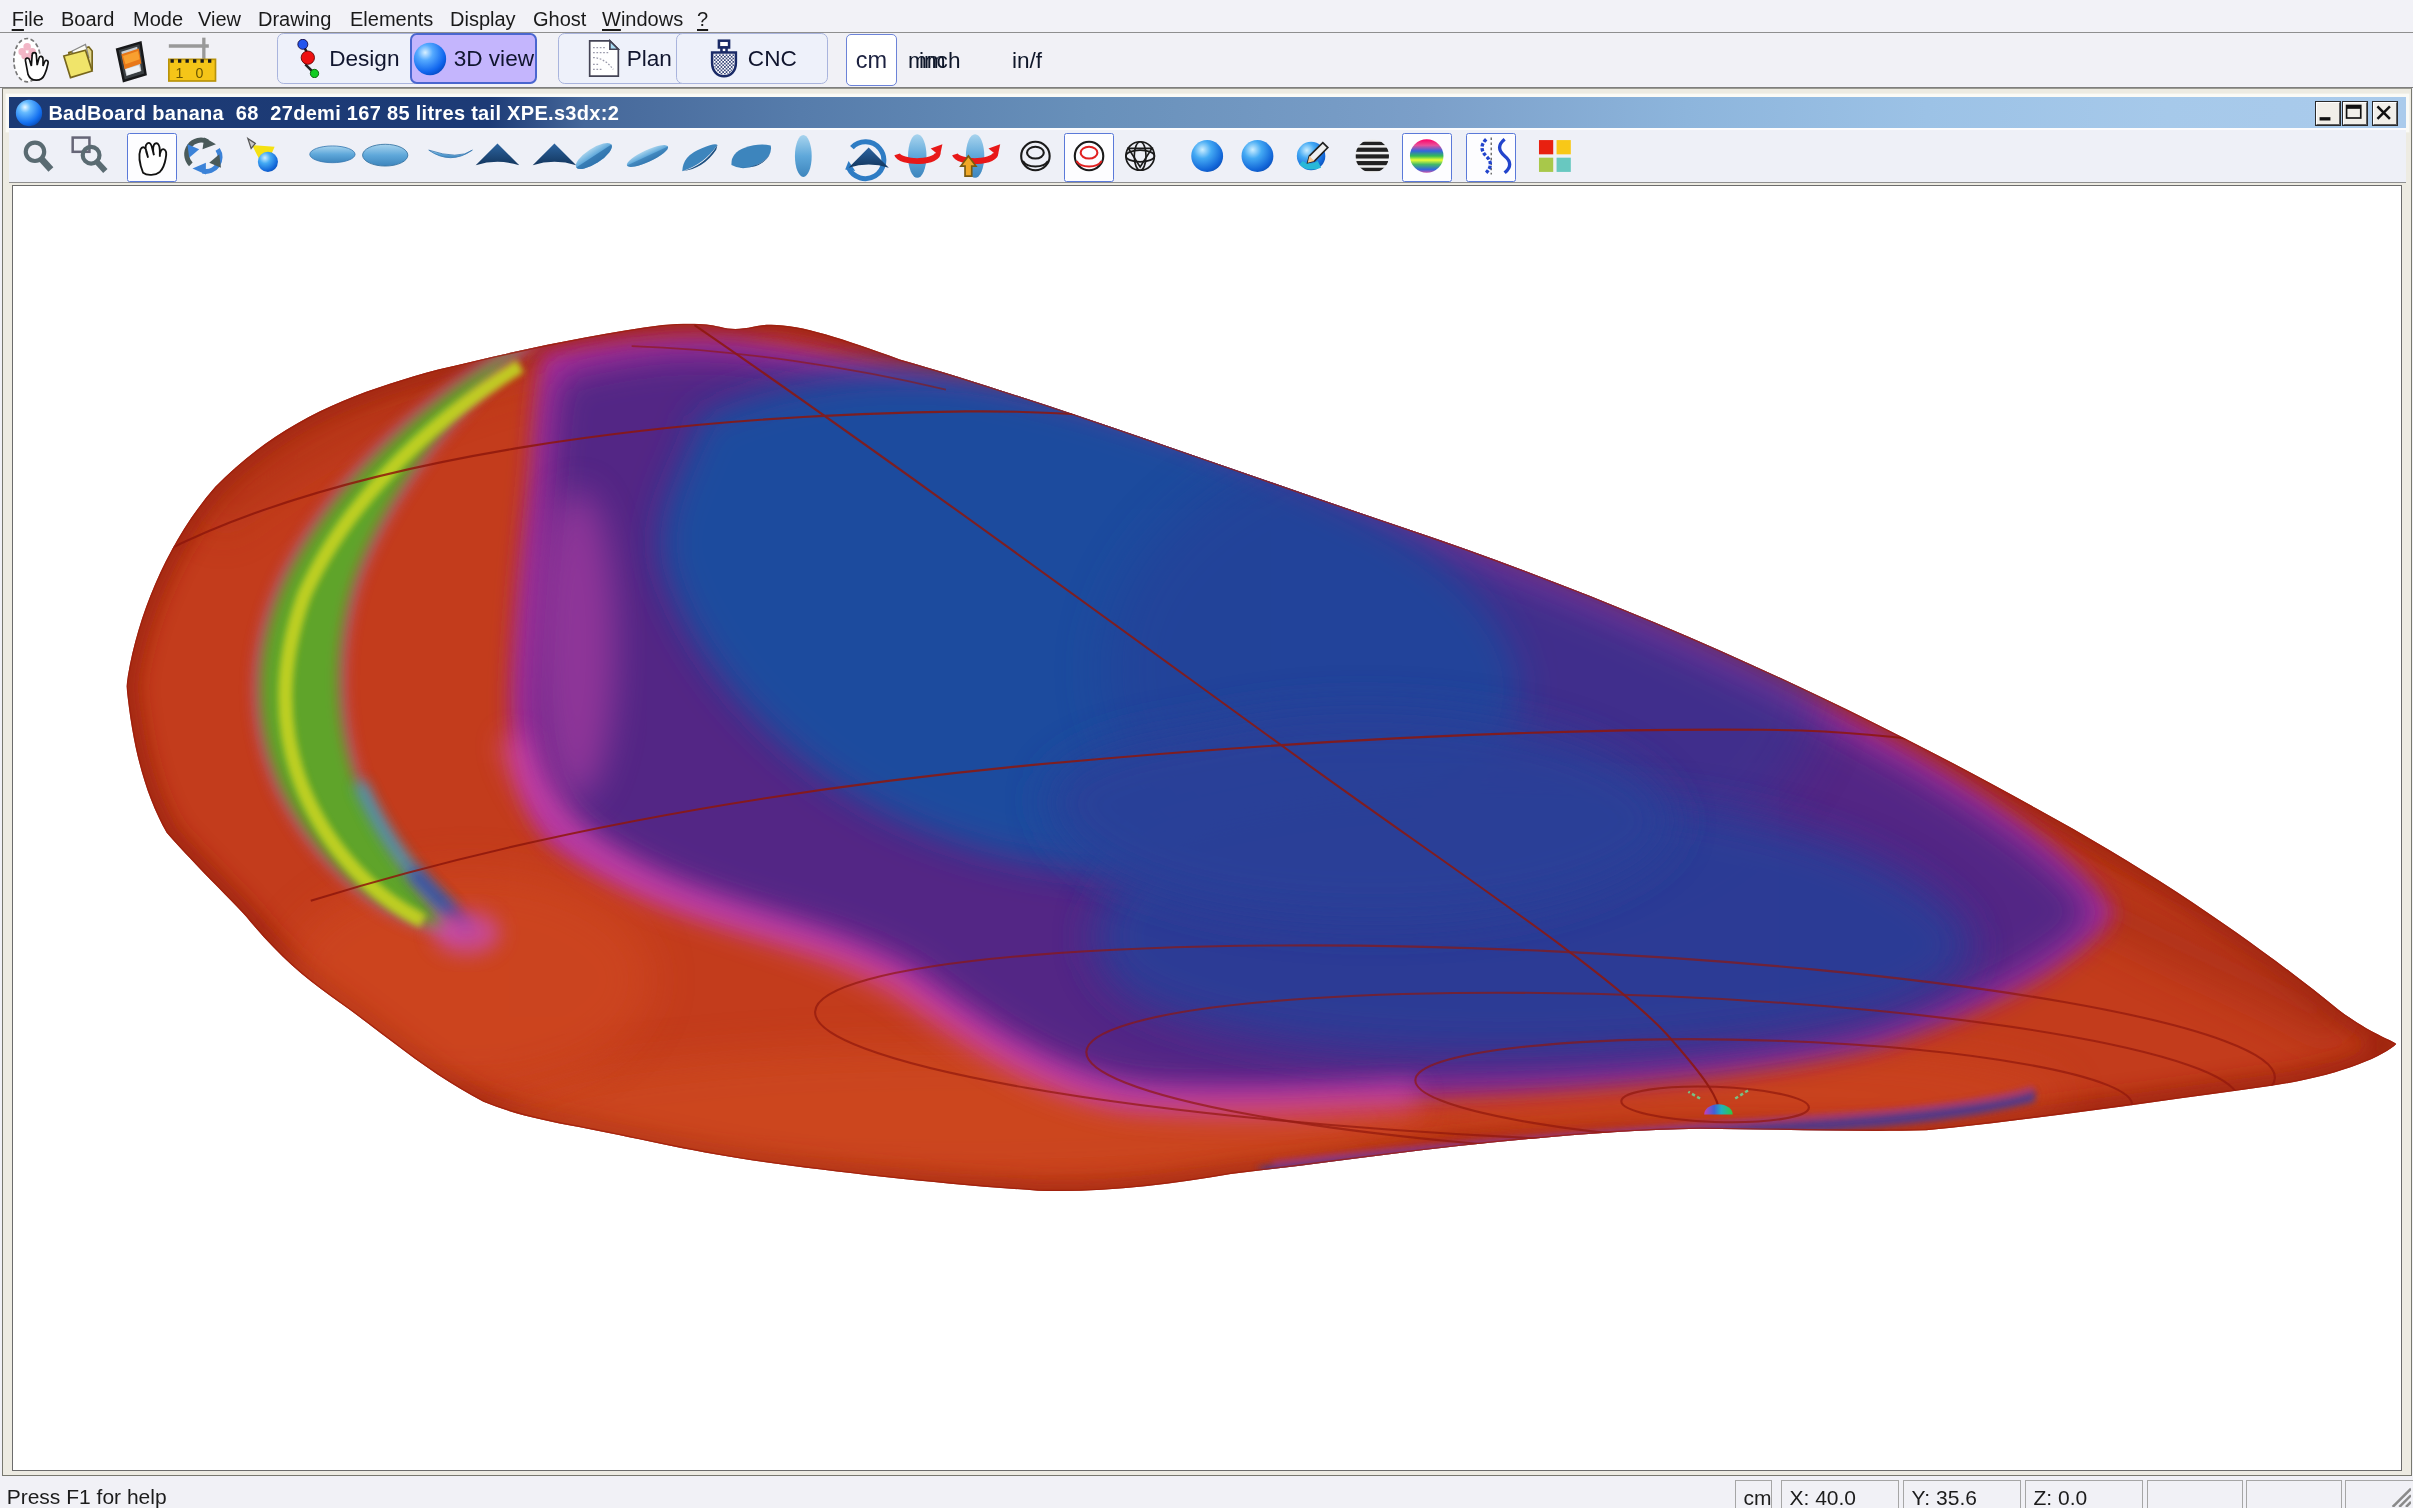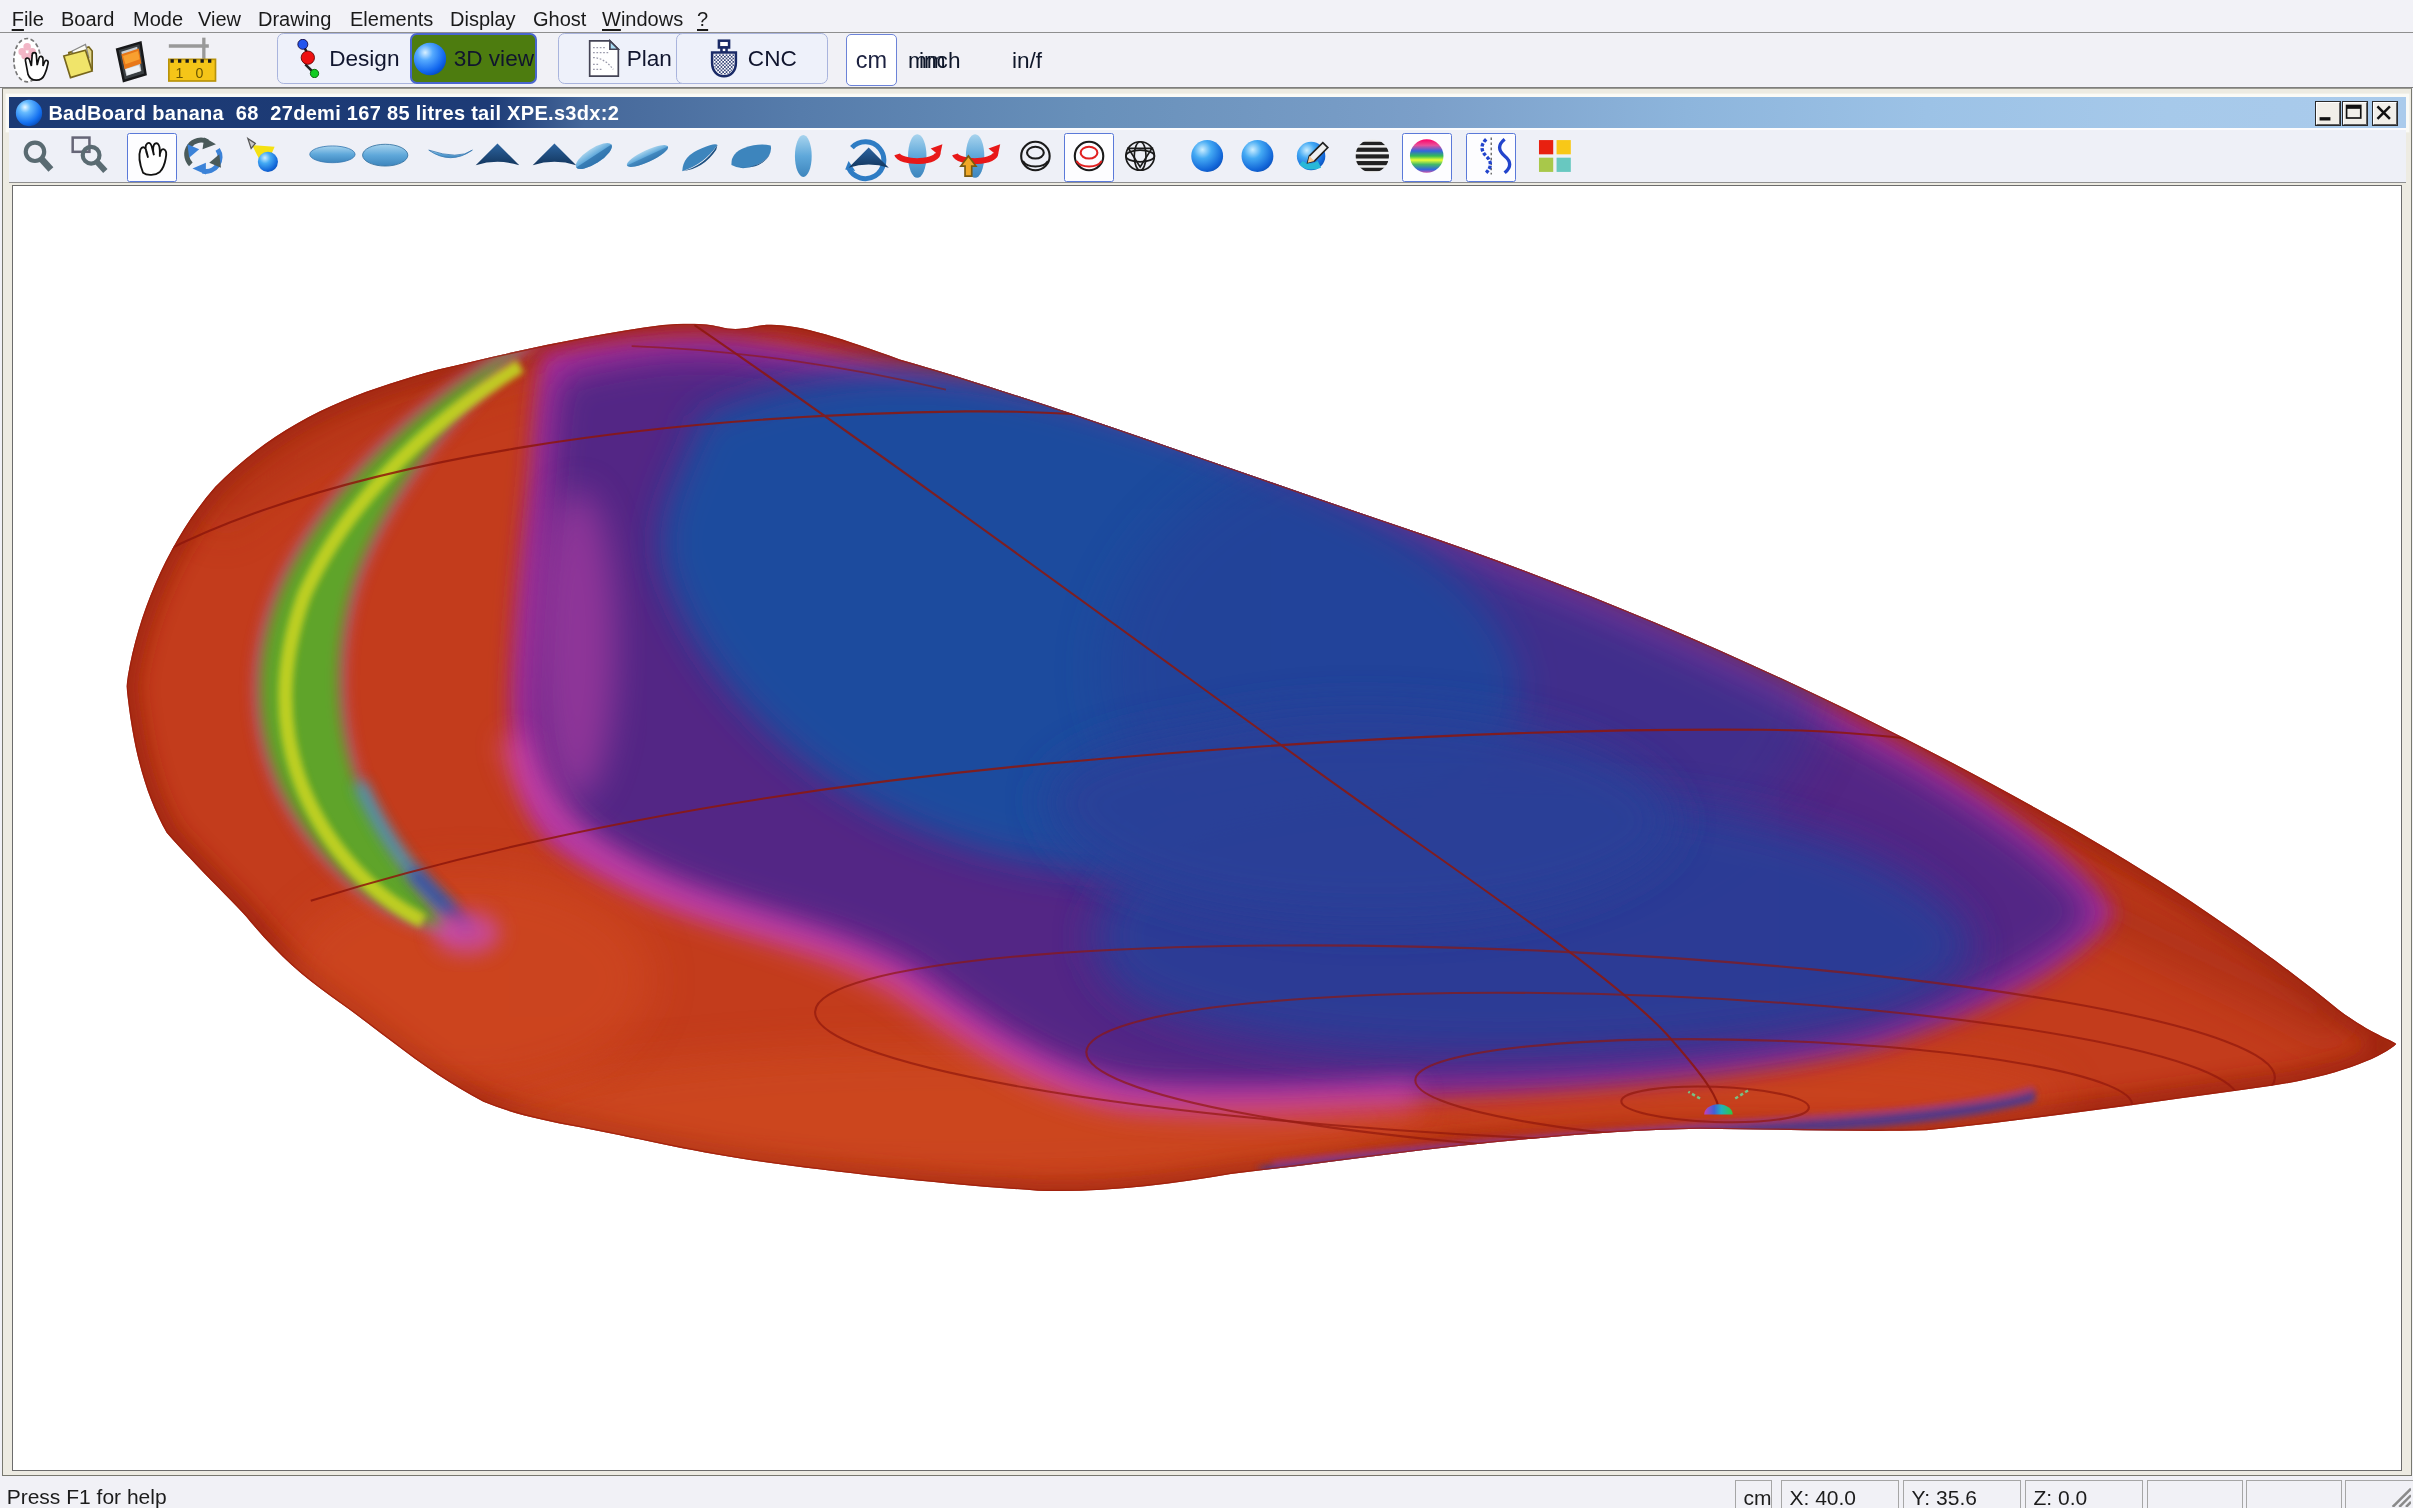--- a/index.html
+++ b/index.html
@@ -4,21 +4,21 @@
 <style>
 * { margin:0; padding:0; box-sizing:border-box; }
 html,body { width:2413px; height:1508px; overflow:hidden; background:#f1f1f6; font-family:"Liberation Sans", sans-serif; }
 
 #menubar { position:absolute; left:0; top:0; width:2413px; height:33px; background:#f2f2f7; border-bottom:1.7px solid #8f8f8f; }
 #menubar span { position:absolute; top:8.4px; font-size:20px; color:#1a1a1a; }
 u.m { text-decoration:underline; text-underline-offset:3.4px; }
 
 #toolbar1 { position:absolute; left:0; top:34px; width:2413px; height:54px; background:#f1f1f6; border-bottom:1.7px solid #7e7e7e; }
 .tb1btn { position:absolute; top:-0.8px; height:51px; border:1.7px solid #a9b4dd; border-radius:6.7px; background:#eef1fa; color:#10152e; font-size:22.6px; display:flex; align-items:center; justify-content:center; gap:6.7px; white-space:nowrap; }
-.tb1btn.sel { border:2.5px solid #4a66cf; background:#4d7c0f; }
+.tb1btn.sel { border:2.5px solid #4a66cf; background:#c4b5fd; }
 #cmbox { position:absolute; left:846px; top:0px; width:51px; height:52px; background:#ffffff; border:1.7px solid #6c83d8; border-radius:5px; color:#1c2140; font-size:23.5px; display:flex; align-items:center; justify-content:center; }
 .unit { position:absolute; top:14.2px; font-size:22.6px; color:#0f172a; }
 
 #winframe { position:absolute; left:1.7px; top:88px; width:2410px; height:1388px; background:#edebe2; border:1.7px solid #78786f; border-top:0.8px solid #9a9a91; }
 #titlebar { position:absolute; left:6.7px; top:7.5px; width:2397px; height:32px; background:linear-gradient(to right,#1c3a74 0%,#1d3b76 20%,#46689a 24%,#567cab 33%,#6890ba 45%,#7b9fc9 59%,#8db5dc 70%,#9cc2e6 80%,#a6c9ea 90%,#aacbec 100%); box-shadow:0 0 0 3.4px #fafaf6; }
 #titletext { position:absolute; left:39px; top:5.9px; font-size:20px; font-weight:bold; color:#ffffff; letter-spacing:0.3px; }
 .winbtn { position:absolute; top:5.9px; width:23.5px; height:22.6px; background:#f1efe9; border-top:1.7px solid #ffffff; border-left:1.7px solid #ffffff; border-right:1.7px solid #606060; border-bottom:1.7px solid #606060; outline:0.8px solid #2a2a2a; }
 #toolbar2 { position:absolute; left:6.7px; top:39px; width:2397px; height:55px; background:#eef0f7; border-top:2.5px solid #fbfbfd; border-bottom:1.7px solid #8f8f8f; }
 .selbox { position:absolute; top:3.4px; width:50px; height:49px; background:#fdfdff; border:1.7px solid #5a79d9; border-radius:2.5px; }
 

